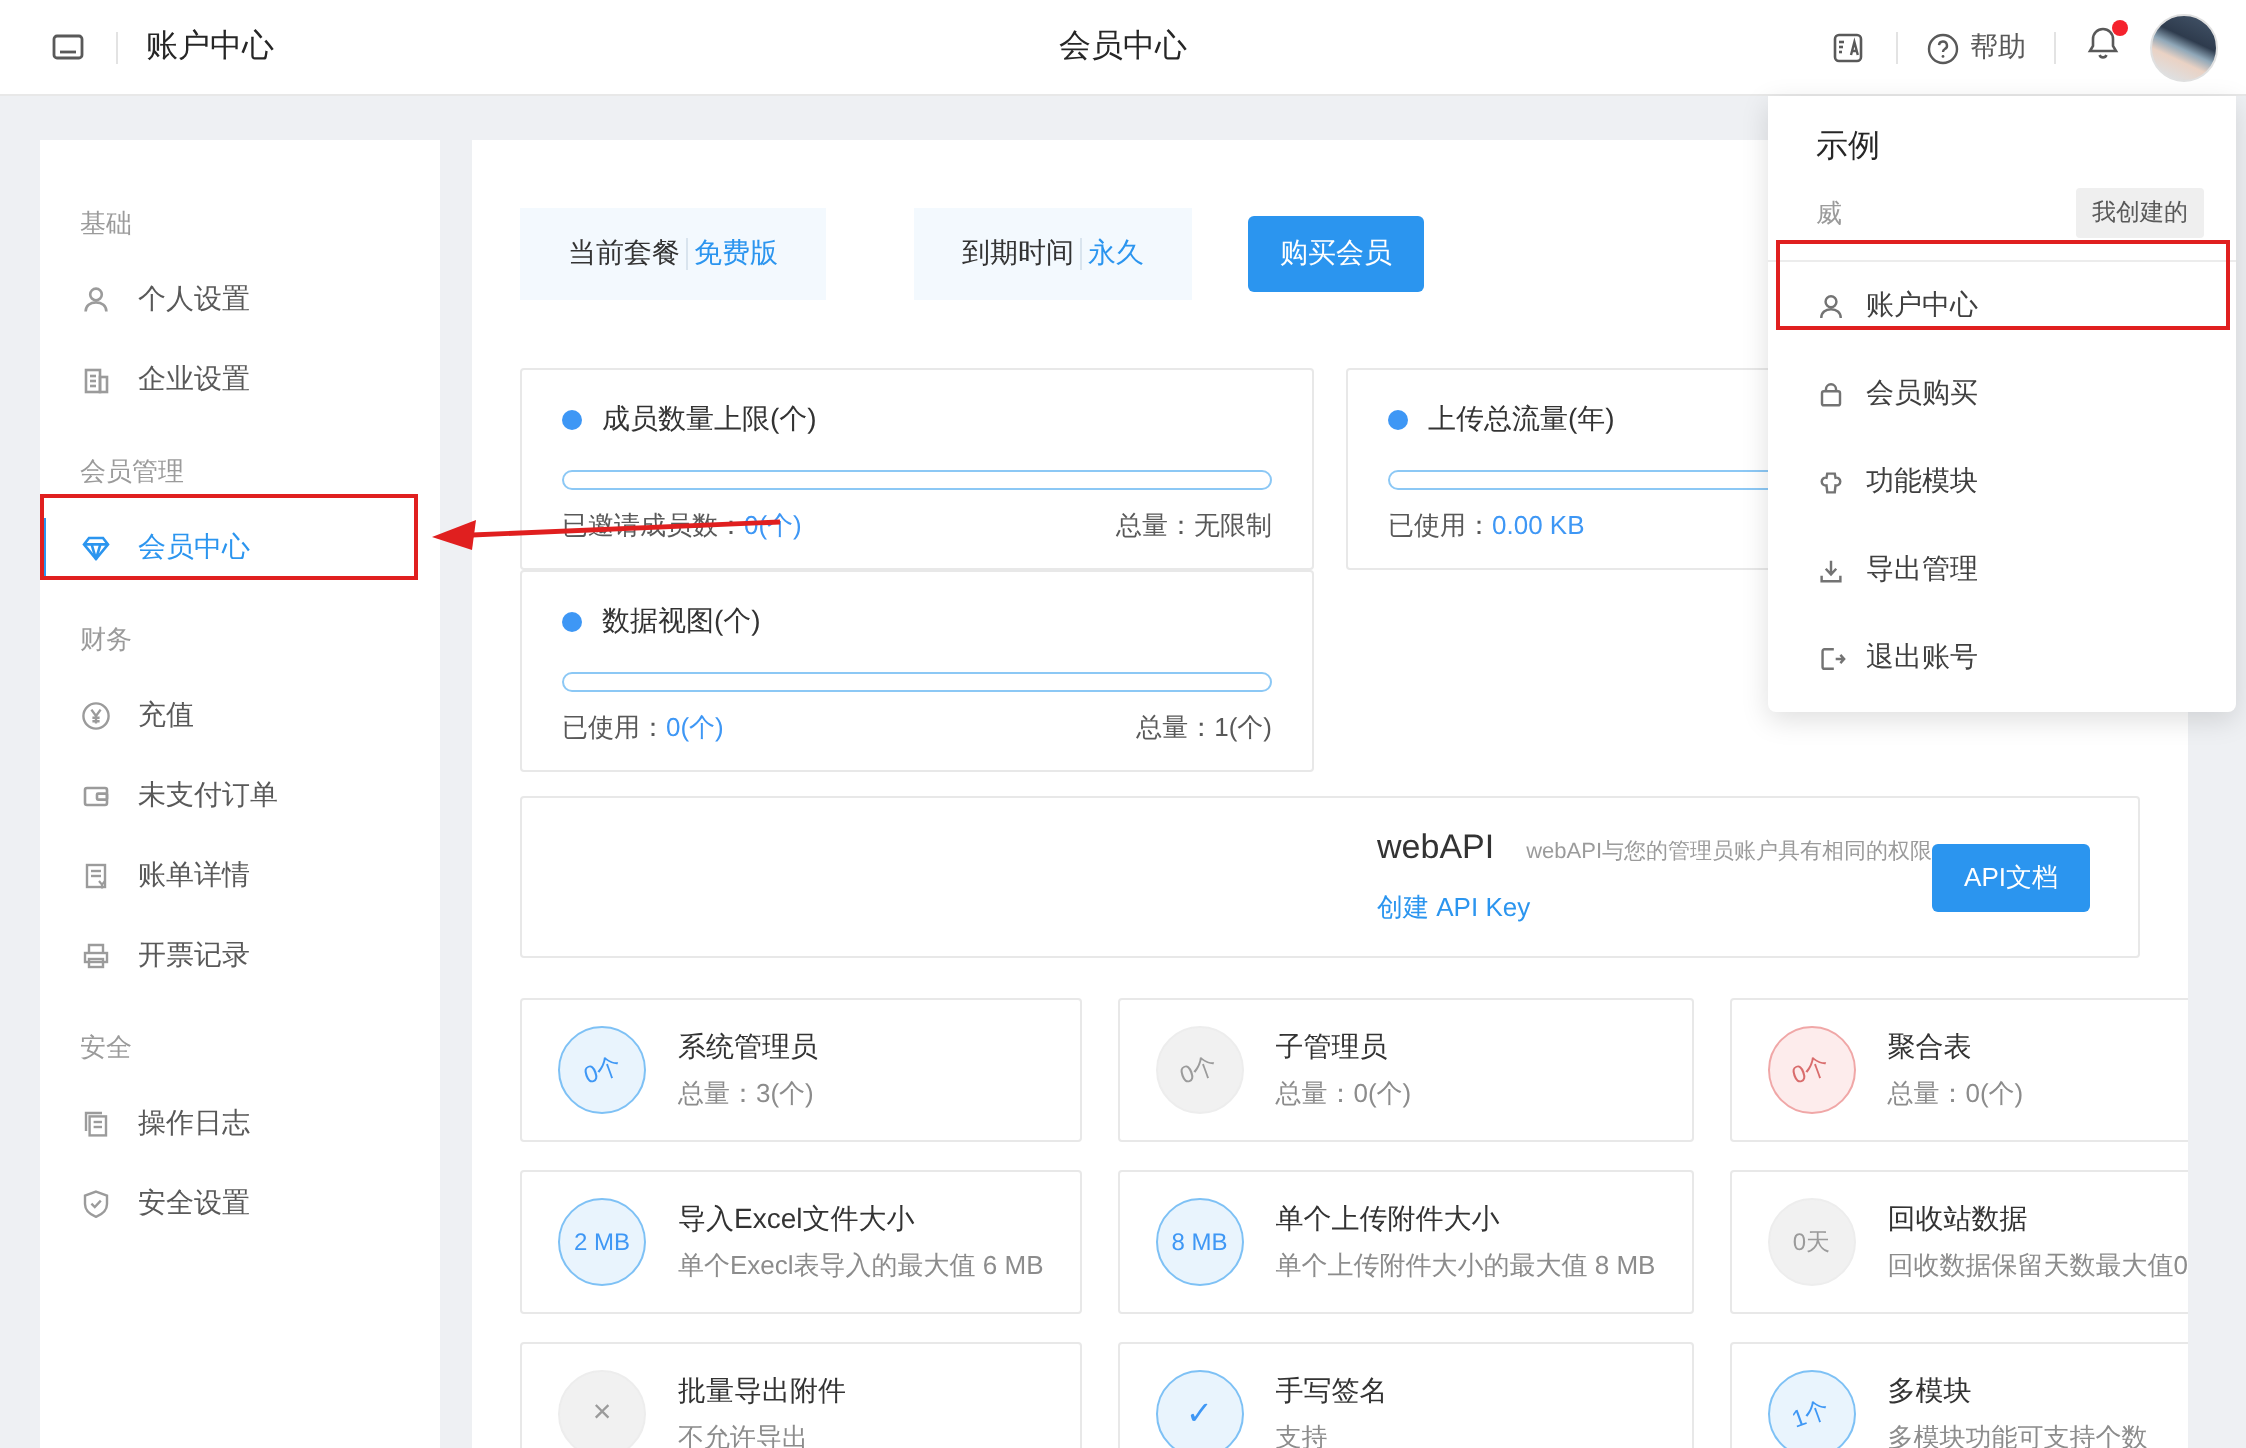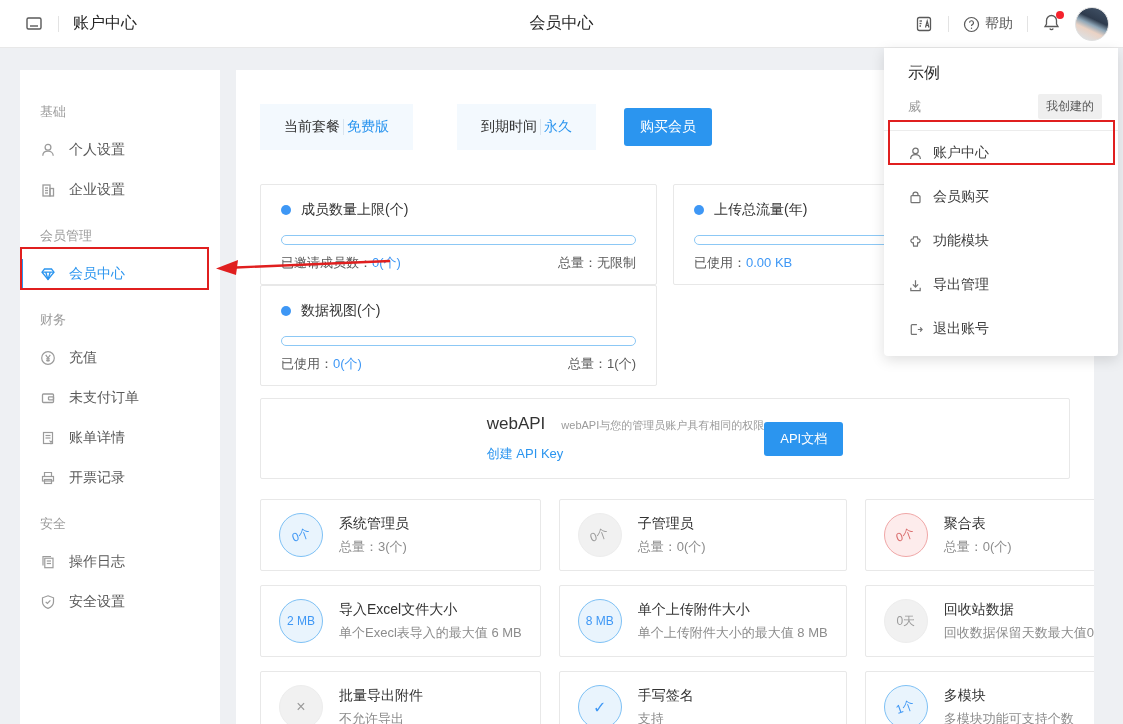--- a/index.html
+++ b/index.html
@@ -65,21 +65,21 @@
   }
   .quota-grid { display:grid; grid-template-columns:1fr 1fr; gap:0 16px; }
   .quota-card { border:1px solid #e8e8e8; border-radius:2px; padding:16px 20px 12px; }
   .q-title { display:flex; align-items:center; gap:10px; font-size:14px; color:#333; margin-bottom:16px; }
   .q-dot { width:10px; height:10px; border-radius:50%; background:#3e97f5; }
   .q-bar { height:10px; border:1px solid #8cc8f5; border-radius:6px; background:#fff; }
   .q-foot { display:flex; justify-content:space-between; margin-top:9px; font-size:13px; color:#595959; }
   .q-used-val { color:#3e97f5; cursor:pointer; }
   .webapi {
     margin-top:12px; border:1px solid #e8e8e8; border-radius:2px;
-    padding:15px 24px; display:flex; justify-content:center; align-items:center;
+    padding:15px 24px; display:flex; justify-content:flex-end; align-items:center;
   }
   .wa-title-row { display:flex; align-items:baseline; gap:16px; }
   .wa-title { font-size:17px; color:#333; }
   .wa-desc { font-size:11px; color:#9b9b9b; }
   .wa-link { font-size:13px; color:#2b95ef; margin-top:11px; cursor:pointer; }
   .api-btn {
     background:#2b95ef; color:#fff; border:none; border-radius:3px;
     padding:8px 16px; font-size:13px; cursor:pointer;
   }
   .feat-grid { margin-top:20px; display:grid; grid-template-columns:repeat(3,1fr); gap:14px 18px; }

